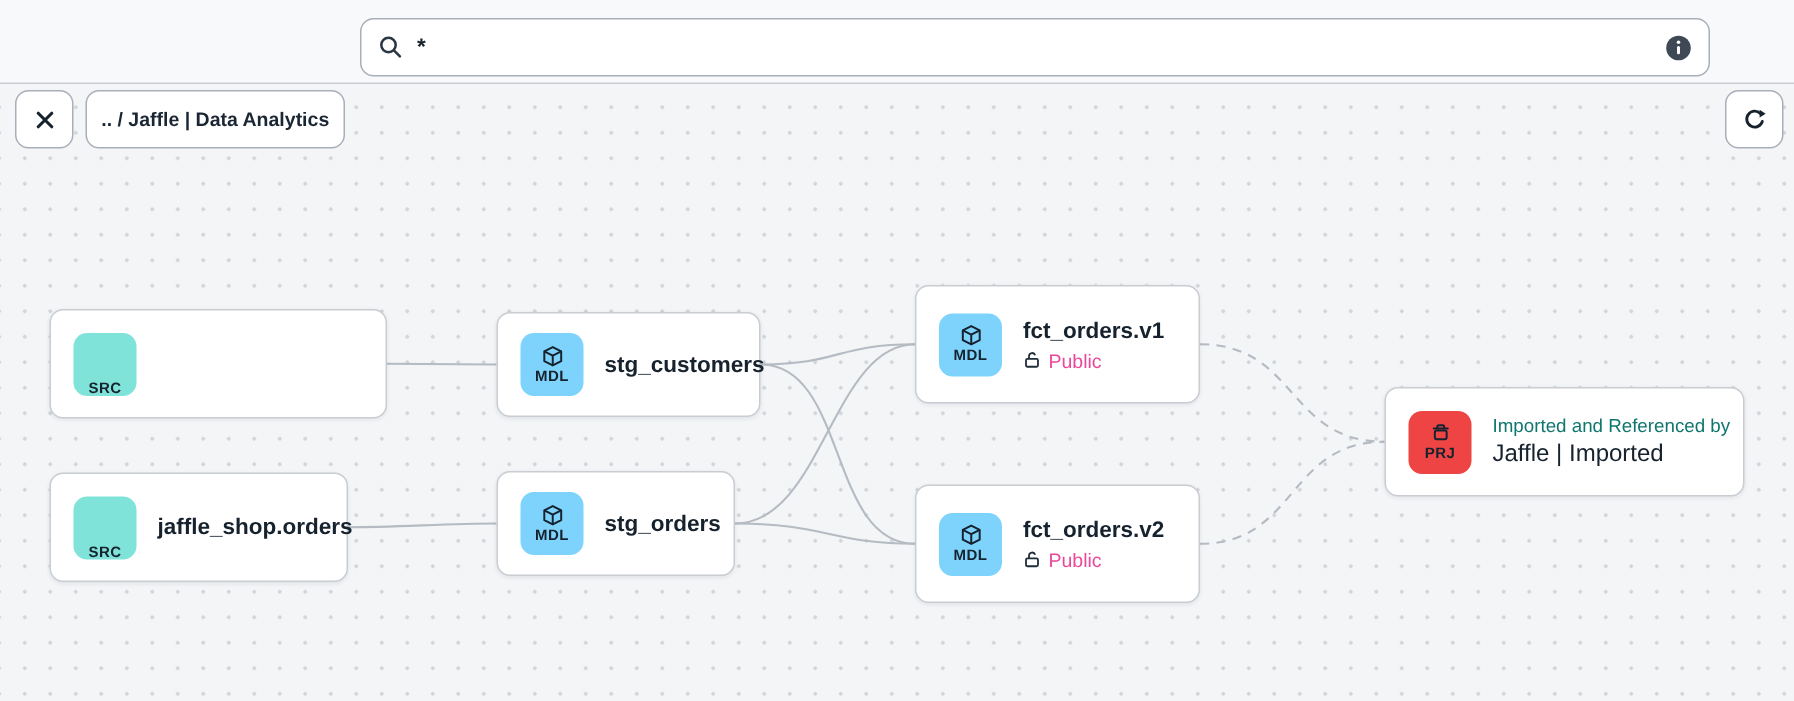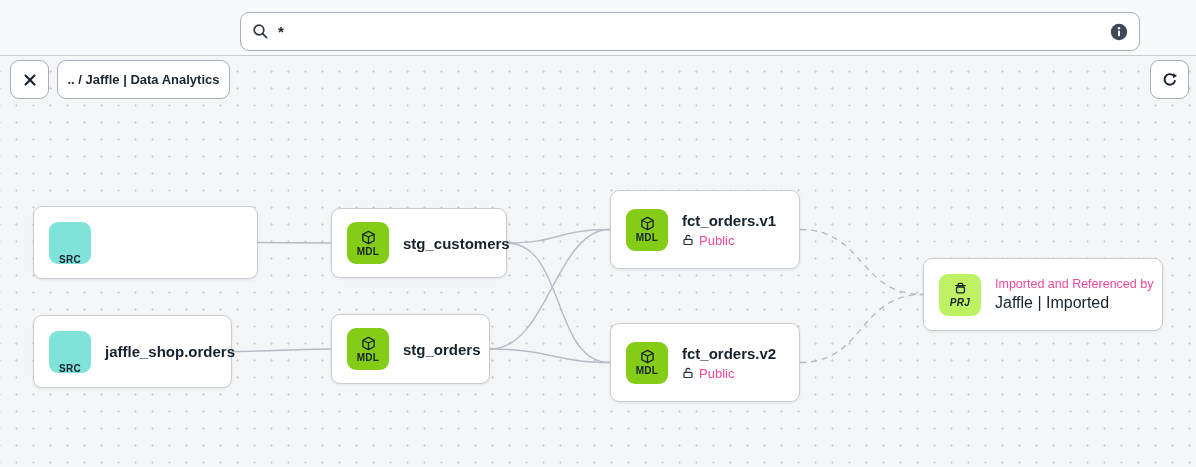--- a/index.html
+++ b/index.html
@@ -35,25 +35,25 @@
 
   
   .node { position:absolute; z-index:2; background:#fff;
           border:1px solid #c9cdd2; border-radius:9px;
           box-shadow:0 1px 3px rgba(22,34,46,.08);
           display:flex; align-items:center; gap:14px; padding:0 14px 0 15px; cursor:pointer; }
   .node-icon { width:42px; height:42px; border-radius:9px; flex:0 0 auto;
                display:flex; flex-direction:column; align-items:center; justify-content:center; }
   .node-icon .badge { font-size:10px; font-weight:700; letter-spacing:.3px; color:#16222e; line-height:1; margin-top:2px; }
   .icon-src { background:#7fe3d9;gap:32px; }
-  .icon-mdl { background:#84cc16; }
-  .icon-prj { background:#bef264;font-style:italic; }
+  .icon-mdl { background:#7dd3fc; }
+  .icon-prj { background:#ef4444; }
   .node-title { font-size:15px; color:#16222e; white-space:nowrap;font-weight:bold; }
   .node-access { display:flex; align-items:center; gap:5px; font-size:13px; color:#ec4899; margin-top:4px; }
-  .prj-sub { font-size:12.5px; color:#ec4899; white-space:nowrap; }
+  .prj-sub { font-size:12.5px; color:#0f766e; white-space:nowrap; }
   .prj-title { font-size:16px; color:#16222e; margin-top:3px; white-space:nowrap; }
 
   
   #n-src-customers { left:33px;  top:206px; width:225px; height:73px; }
   #n-src-orders    { left:33px;  top:315px; width:199px; height:73px; }
   #n-stg-customers { left:331px; top:208px; width:176px; height:70px; }
   #n-stg-orders    { left:331px; top:314px; width:159px; height:70px; }
   #n-fct-v1        { left:610px; top:190px; width:190px; height:79px; }
   #n-fct-v2        { left:610px; top:323px; width:190px; height:79px; }
   #n-prj           { left:923px; top:258px; width:240px; height:73px; }

